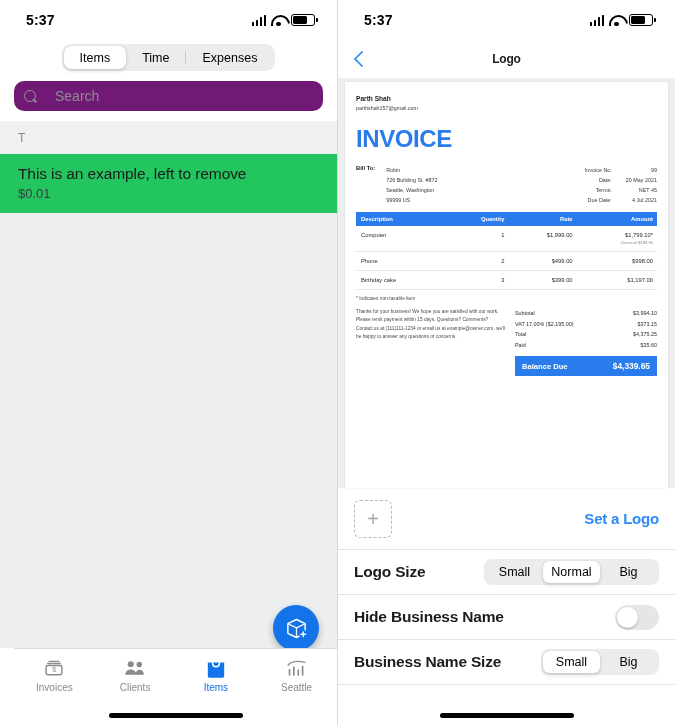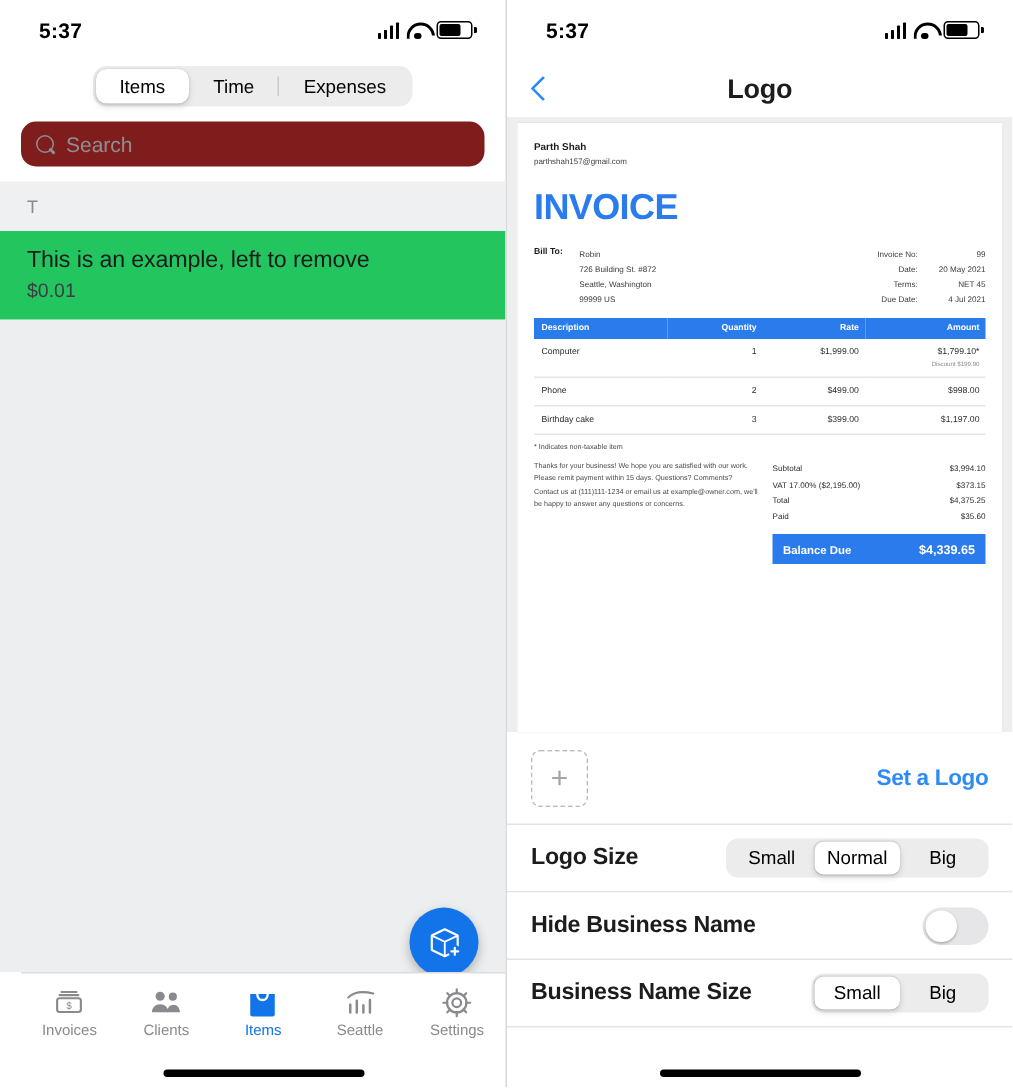--- a/index.html
+++ b/index.html
@@ -59,22 +59,22 @@
   .seg-item {
     display:flex; align-items:center; justify-content:center;
     font-size:12.5px; color:#000; padding:0 16px; border-radius:7px;
     position:relative;
   }
   .seg-item.sel { background:#fff; box-shadow:0 0 1px rgba(0,0,0,.22),0 2px 4px rgba(0,0,0,.14); font-weight:500;}
   .seg-div { width:1px; align-self:center; height:13px; background:#c9c9cd; }
 
   .search-wrap { padding:0 14px 10px; }
   .search {
-    display:flex; align-items:center; gap:7px;
-    background:#7f1d1d; border-radius:10px; height:30px; padding:0 10px;
+    display:flex; align-items:center; gap:18px;
+    background:#701a75; border-radius:10px; height:30px; padding:0 10px;
   }
   .search .q-icon { width:13px; height:13px; position:relative; flex:none; }
   .search .q-icon::before {
     content:""; position:absolute; left:0; top:0; width:10px; height:10px;
     border:1.7px solid #8e8e93; border-radius:50%;
   }
   .search .q-icon::after {
     content:""; position:absolute; left:8.6px; top:8.6px; width:5px; height:1.7px;
     background:#8e8e93; transform:rotate(45deg); transform-origin:left center; border-radius:1px;
   }
@@ -122,21 +122,21 @@
     height:38px; display:flex; align-items:center; position:relative; padding:0 16px;
   }
   .back-chev { width:11px; height:18px; position:relative; }
   .back-chev::before{
     content:""; position:absolute; left:2px; top:3px; width:10px; height:10px;
     border-left:2.2px solid #2e8bf5; border-bottom:2.2px solid #2e8bf5;
     transform:rotate(45deg); border-radius:1px;
   }
   .nav-title {
     position:absolute; left:0; right:0; text-align:center;
-    font-size:18px; font-weight:600; color:#1c1c1e; letter-spacing:-.2px;
+    font-size:12px; font-weight:600; color:#1c1c1e; letter-spacing:-.2px;
   }
 
   
   .preview-area { background:#eceef0; padding:4px 7px 0; }
   .paper {
     background:#fff; height:406px; padding:13px 11px 0; position:relative;
     box-shadow:0 0 1px rgba(0,0,0,.18);
   }
   .biz-name { font-size:6.6px; font-weight:700; color:#1c1c1e; }
   .biz-mail { font-size:5.3px; color:#3f3f43; margin-top:3px; }
@@ -305,30 +305,20 @@
       <div class="tab">
         <span class="tab-ico">
           <svg width="21" height="20" viewBox="0 0 24 22" fill="none">
             <path d="M2.5 7.5C7 3 13 2.5 21.5 4.5" stroke="#8a8a8e" stroke-width="1.6" stroke-linecap="round"></path>
             <path d="M4 19v-6M9 19v-9M14 19v-5.5M19 19v-9.5" stroke="#8a8a8e" stroke-width="1.9" stroke-linecap="round"></path>
           </svg>
         </span>
         <span class="tab-lab">Seattle</span>
       </div>
 
-      <div class="tab">
-        <span class="tab-ico">
-          <svg width="21" height="21" viewBox="0 0 24 24" fill="none">
-            <circle cx="12" cy="12" r="3.3" stroke="#8a8a8e" stroke-width="1.7"></circle>
-            <path d="M12 1.8v3M12 19.2v3M22.2 12h-3M4.8 12h-3M19.2 4.8l-2.1 2.1M6.9 17.1l-2.1 2.1M19.2 19.2l-2.1-2.1M6.9 6.9 4.8 4.8" stroke="#8a8a8e" stroke-width="1.7" stroke-linecap="round"></path>
-            <circle cx="12" cy="12" r="7.4" stroke="#8a8a8e" stroke-width="1.7"></circle>
-          </svg>
-        </span>
-        <span class="tab-lab">Settings</span>
-      </div>
 
       <div class="home-ind"></div>
     </div>
   </div>
 
   <div class="phone right">
 
     <div class="statusbar">
       <div class="status-time">5:37</div>
       <div class="status-icons">

